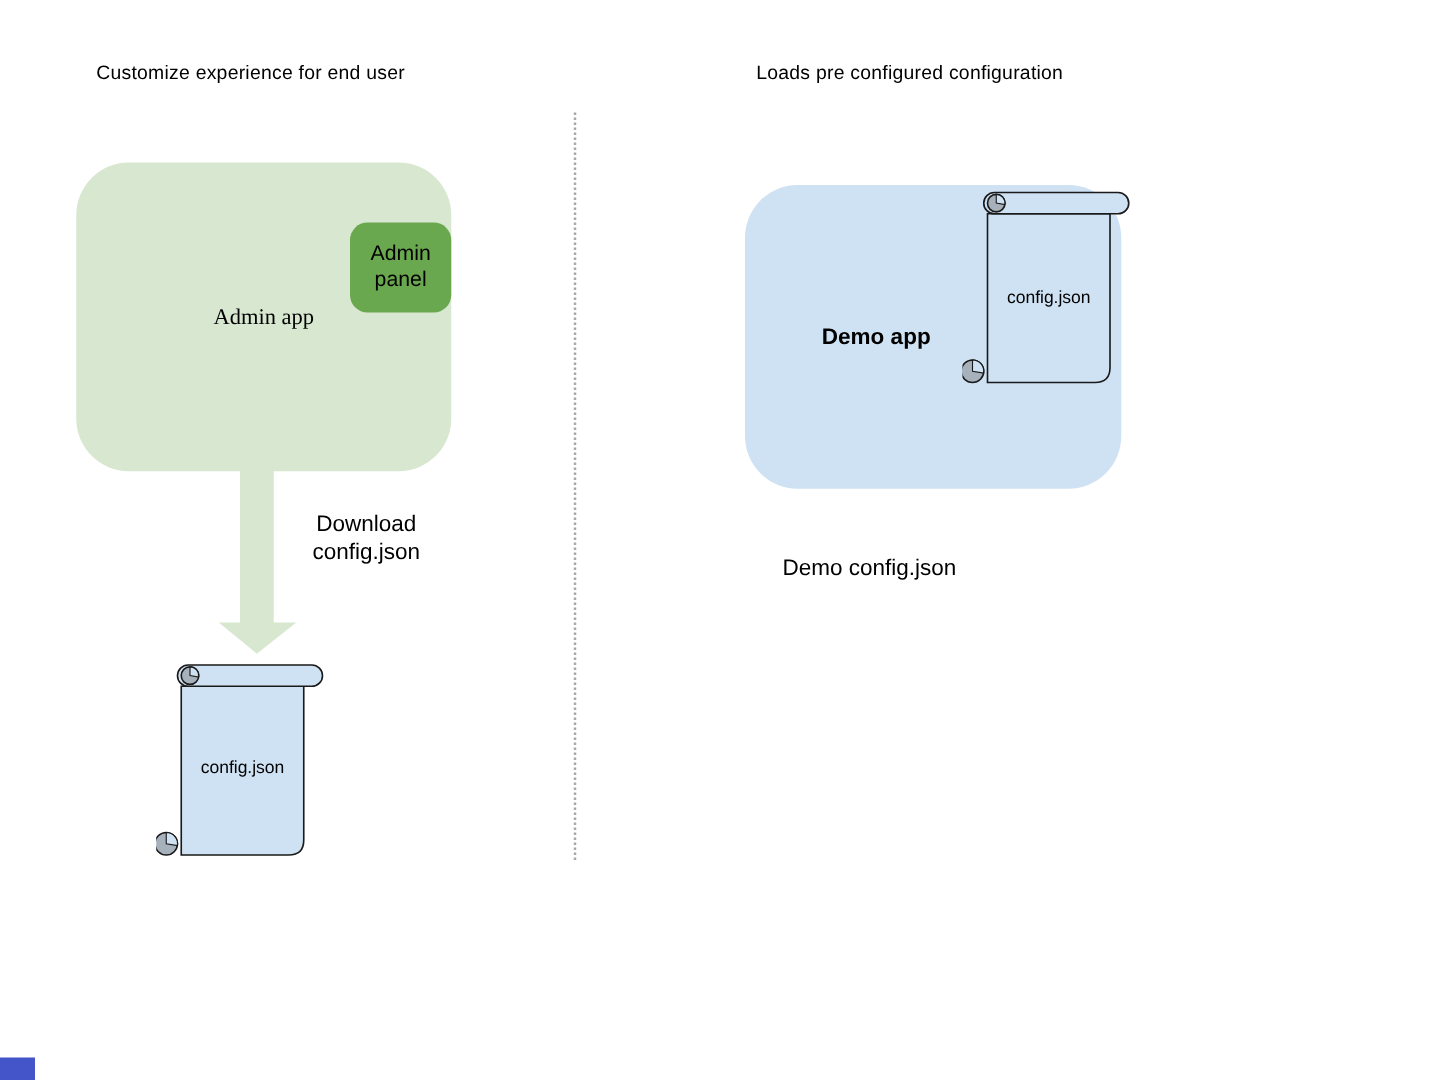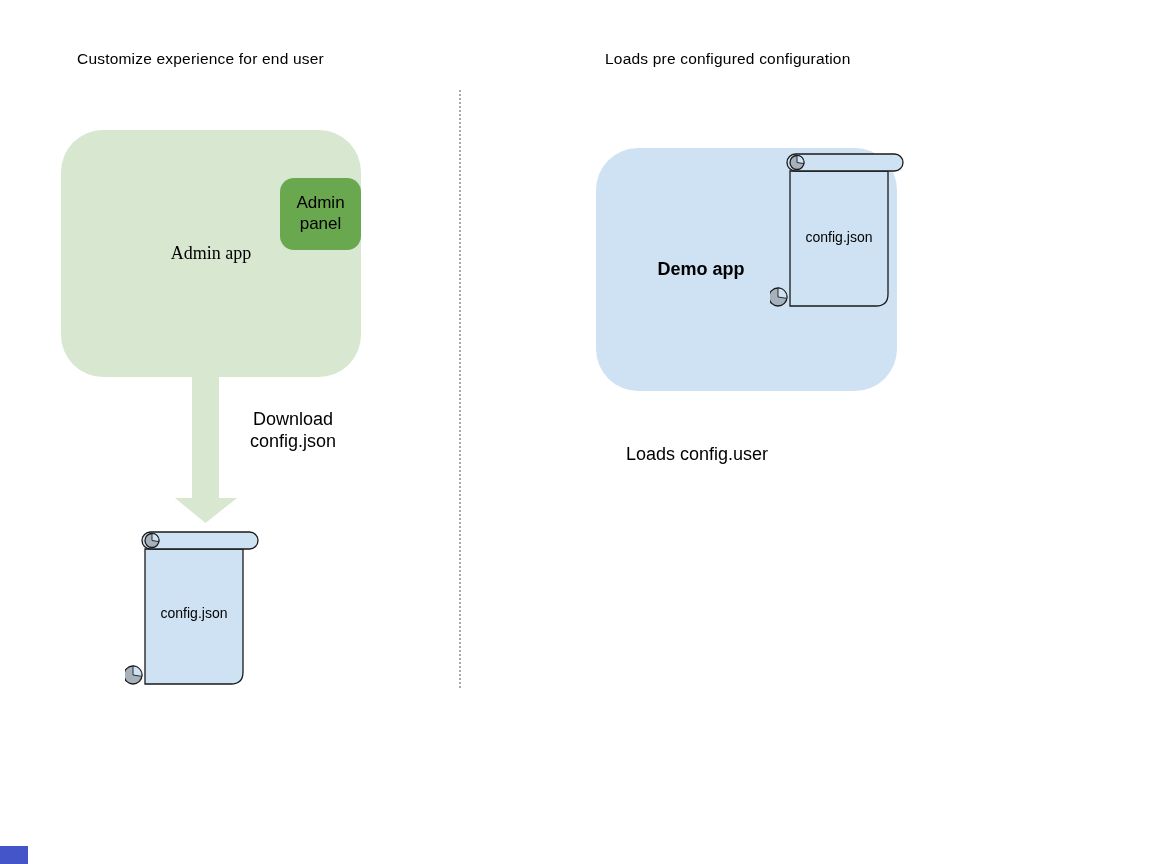--- a/index.html
+++ b/index.html
@@ -158,17 +158,17 @@
   <svg class="scroll-svg right" width="140" height="162" viewBox="0 0 140 162">
     <path class="sc-body" d="M20 21 H118 V144 Q118 156 106 156 H20 Z"></path>
     <rect class="sc-bar" x="17" y="4" width="116" height="17" rx="8.5"></rect>
     <circle class="sc-curl" cx="27" cy="12.5" r="7"></circle>
     <path class="sc-notch" d="M27 12.5 L27 5.5 A7 7 0 0 1 33.9 13.6 Z"></path>
     <circle class="sc-curl" cx="8" cy="147" r="9"></circle>
     <path class="sc-notch" d="M8 147 L8 138 A9 9 0 0 1 16.9 148.4 Z"></path>
   </svg>
   <div class="scroll-label" id="scroll-label-right">config.json</div>
 
-  <div class="caption">Loads config.user</div>
+  <div class="caption">Demo config.json</div>
 
   <div class="corner-square"></div>
 
 </div>
 
 </body></html>

